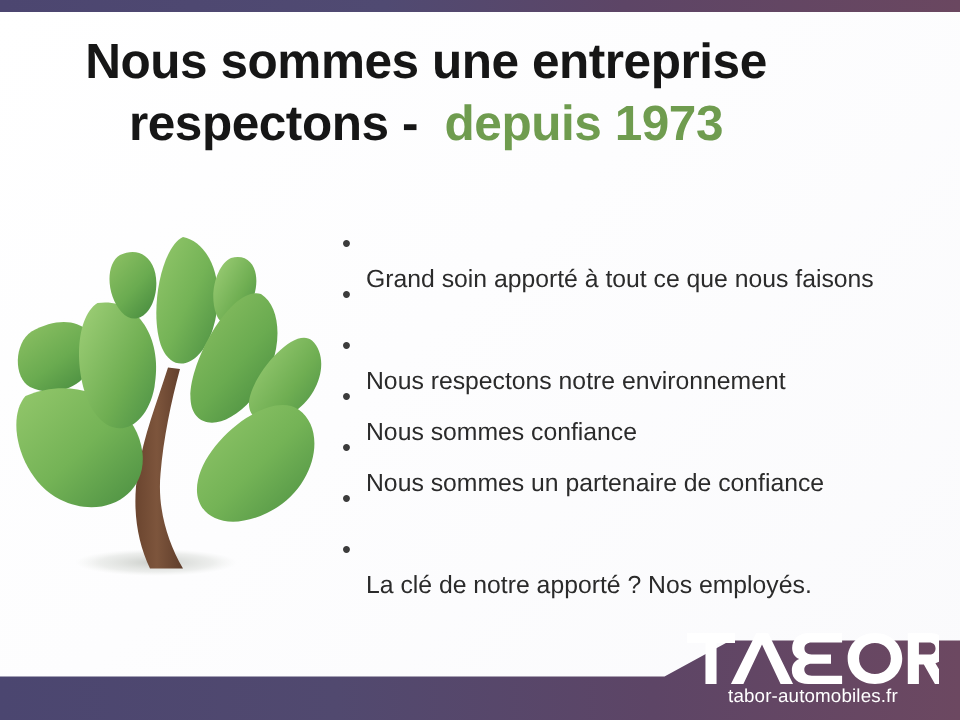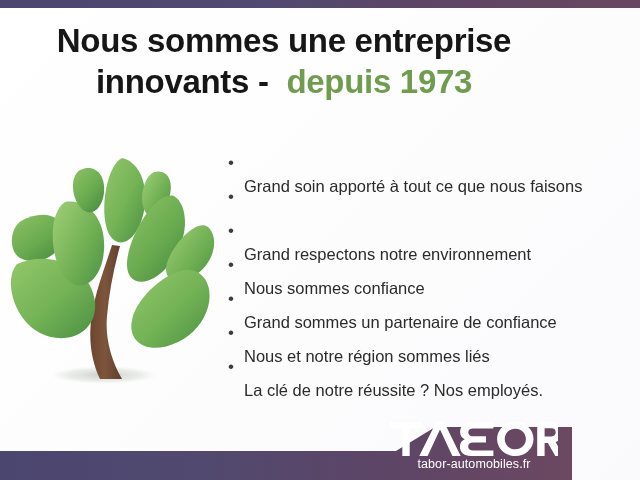--- a/index.html
+++ b/index.html
@@ -102,21 +102,21 @@
     color: #2b2b2b;
     white-space: nowrap;
     margin-top: 24px;
   }
 
   
   .bottom-bar {
     position: absolute;
     left: 0;
     bottom: 0;
-    width: 572px;
+    width: 640px;
     height: 80px;
   }
   .bottom-bar svg {
     display: block;
     width: 100%;
     height: 100%;
   }
 
   .logo-block {
     position: absolute;
@@ -143,21 +143,21 @@
 </head>
 <body>
 
 <div class="slide">
 
   <div class="top-strip"></div>
 
   <div class="title-block">
     <span class="title-line">Nous sommes une entreprise</span>
     <span class="title-line title-line-2">
-      <span>innovants</span><span class="title-dash">&nbsp;</span><span class="title-dash">-</span><span>&nbsp;&nbsp;</span><span class="title-accent">depuis 1973</span>
+      <span>respectons</span><span class="title-dash">&nbsp;</span><span class="title-dash">-</span><span>&nbsp;&nbsp;</span><span class="title-accent">depuis 1973</span>
     </span>
   </div>
 
   <div class="tree-wrap">
     <svg viewBox="0 0 214 244" xmlns="http://www.w3.org/2000/svg" aria-hidden="true">
       <defs>
         <linearGradient id="leafA" x1="0%" y1="0%" x2="100%" y2="100%">
           <stop offset="0%" stop-color="#93c76b"></stop>
           <stop offset="52%" stop-color="#74b356"></stop>
           <stop offset="100%" stop-color="#4b8f42"></stop>
@@ -208,41 +208,40 @@
       <span class="bullet-dot">•</span>
       <span class="bullet-text">Grand soin apporté à tout ce que nous faisons</span>
     </div>
 
     <div class="bullet-item">
       <span class="bullet-dot">•</span>
     </div>
 
     <div class="bullet-item">
       <span class="bullet-dot">•</span>
-      <span class="bullet-text">Grand respectons notre environnement</span>
+      <span class="bullet-text">Nous respectons notre environnement</span>
     </div>
 
     <div class="bullet-item">
       <span class="bullet-dot">•</span>
       <span class="bullet-text">Nous sommes confiance</span>
     </div>
 
     <div class="bullet-item">
       <span class="bullet-dot">•</span>
-      <span class="bullet-text">Grand sommes un partenaire de confiance</span>
-    </div>
-
-    <div class="bullet-item">
-      <span class="bullet-dot">•</span>
-      <span class="bullet-text">Nous et notre région sommes liés</span>
-    </div>
-
-    <div class="bullet-item">
-      <span class="bullet-dot">•</span>
-      <span class="bullet-text">La clé de notre réussite ? Nos employés.</span>
+      <span class="bullet-text">Nous sommes un partenaire de confiance</span>
+    </div>
+
+    <div class="bullet-item">
+      <span class="bullet-dot">•</span>
+    </div>
+
+    <div class="bullet-item">
+      <span class="bullet-dot">•</span>
+      <span class="bullet-text">La clé de notre apporté ? Nos employés.</span>
     </div>
 
   </div>
 
   <div class="bottom-bar">
     <svg viewBox="0 0 640 80" preserveAspectRatio="none" xmlns="http://www.w3.org/2000/svg" aria-hidden="true">
       <defs>
         <linearGradient id="barGrad" x1="0%" y1="0%" x2="100%" y2="0%">
           <stop offset="0%" stop-color="#4b4670"></stop>
           <stop offset="35%" stop-color="#51496f"></stop>

